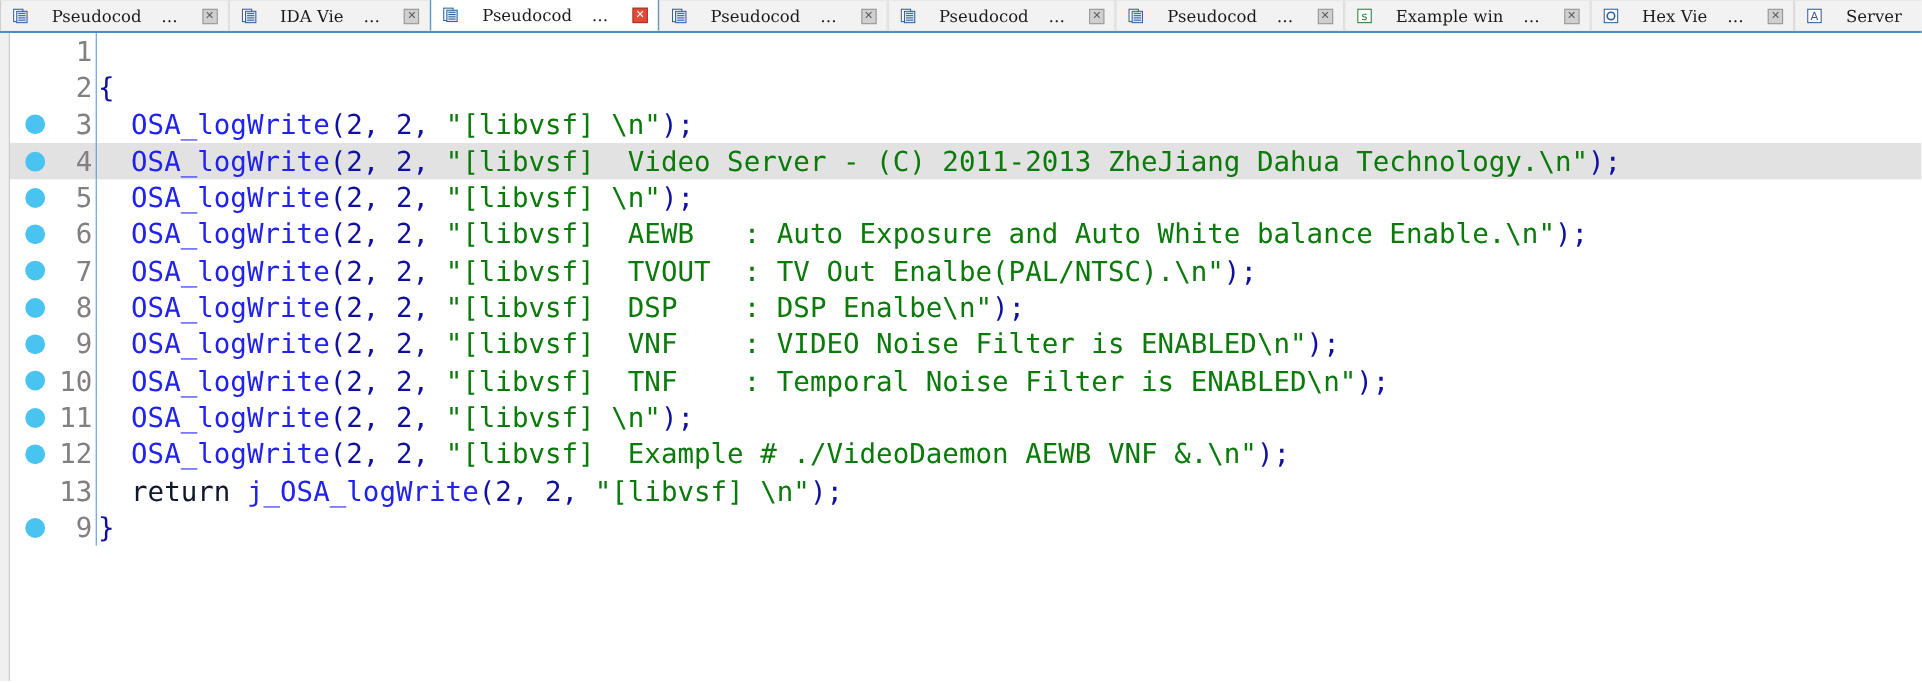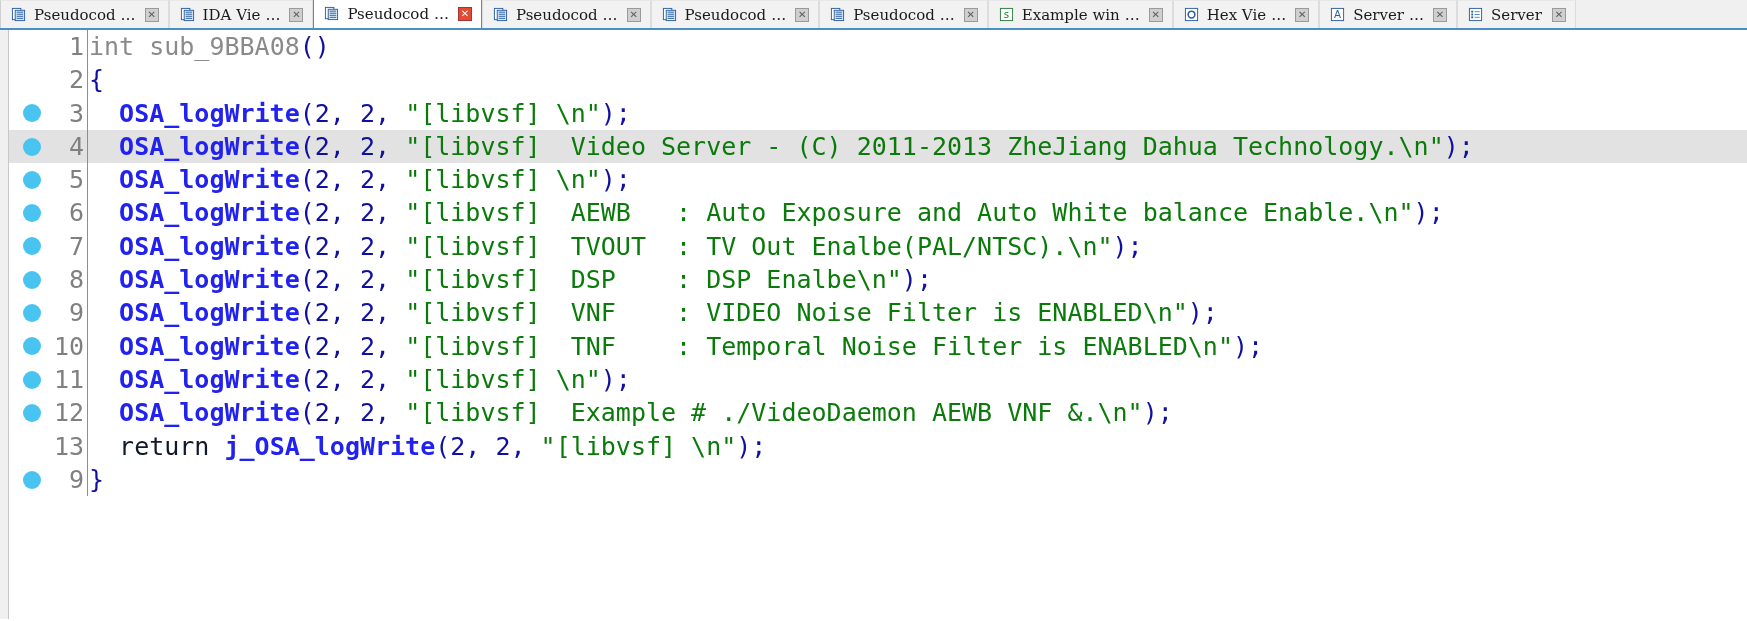--- a/index.html
+++ b/index.html
@@ -24,21 +24,21 @@
     display: flex;
     align-items: flex-end;
     overflow: hidden;
     box-sizing: border-box;
   }
   .tab {
     position: relative;
     height: 28px;
     display: flex;
     align-items: center;
-    gap: 8px;
+    gap: 21px;
     padding: 0 9px 0 10px;
     box-sizing: border-box;
     background: #f2f2f2;
     border-left: 1px solid #dcdcdc;
     border-right: 1px solid #dcdcdc;
     border-top: 1px solid #e8e8e8;
     flex: 0 0 auto;
     white-space: nowrap;
     cursor: default;
   }
@@ -153,21 +153,21 @@
   .txt {
     position: absolute;
     left: 80px; top: 0;
     height: 100%;
   }
 
   
   .k-type  { color: #8a8a8a; }           
   .k-fnname{ color: #8a8a8a; }           
   .k-punct { color: #1010a0; }           
-  .k-call  { color: #2222ee; font-weight: bold; }           
+  .k-call  { color: #2222ee; }           
   .k-num   { color: #1010a0; }           
   .k-str   { color: #0a7a0a; }           
   .k-kw    { color: #0f172a; }           
 
   
   #bottom-strip {
     position: absolute;
     left: 0; bottom: 0;
     width: 100%;
     height: 2px;
@@ -294,21 +294,21 @@
         <rect x="7" y="10.5" width="5.5" height="1" fill="#4b86c4"></rect>
       </svg>
       <span class="tab-label">Server</span>
       <div class="tclose">✕</div>
     </div>
   </div>
 
 <div id="code-area">
   <div id="left-rail"></div>
   <div id="code-scroll">
-      <div class="line"><div class="gutter">1</div><div class="vline"></div><div class="txt"><span class="k-type">int </span><span class="k-fnname">sub_9BBA08</span><span class="k-punct">()</span></div></div>
+      <div class="line"><div class="gutter">1</div><div class="vline"></div></div>
       <div class="line"><div class="gutter">2</div><div class="vline"></div><div class="txt"><span class="k-punct">{</span></div></div>
       <div class="line"><div class="dot"></div><div class="gutter">3</div><div class="vline"></div><div class="txt"><span class="k-punct">  </span><span class="k-call">OSA_logWrite</span><span class="k-punct">(</span><span class="k-num">2</span><span class="k-punct">, </span><span class="k-num">2</span><span class="k-punct">, </span><span class="k-str">"[libvsf] \n"</span><span class="k-punct">);</span></div></div>
       <div class="line hl"><div class="dot"></div><div class="gutter">4</div><div class="vline"></div><div class="txt"><span class="k-punct">  </span><span class="k-call">OSA_logWrite</span><span class="k-punct">(</span><span class="k-num">2</span><span class="k-punct">, </span><span class="k-num">2</span><span class="k-punct">, </span><span class="k-str">"[libvsf]  Video Server - (C) 2011-2013 ZheJiang Dahua Technology.\n"</span><span class="k-punct">);</span></div></div>
       <div class="line"><div class="dot"></div><div class="gutter">5</div><div class="vline"></div><div class="txt"><span class="k-punct">  </span><span class="k-call">OSA_logWrite</span><span class="k-punct">(</span><span class="k-num">2</span><span class="k-punct">, </span><span class="k-num">2</span><span class="k-punct">, </span><span class="k-str">"[libvsf] \n"</span><span class="k-punct">);</span></div></div>
       <div class="line"><div class="dot"></div><div class="gutter">6</div><div class="vline"></div><div class="txt"><span class="k-punct">  </span><span class="k-call">OSA_logWrite</span><span class="k-punct">(</span><span class="k-num">2</span><span class="k-punct">, </span><span class="k-num">2</span><span class="k-punct">, </span><span class="k-str">"[libvsf]  AEWB   : Auto Exposure and Auto White balance Enable.\n"</span><span class="k-punct">);</span></div></div>
       <div class="line"><div class="dot"></div><div class="gutter">7</div><div class="vline"></div><div class="txt"><span class="k-punct">  </span><span class="k-call">OSA_logWrite</span><span class="k-punct">(</span><span class="k-num">2</span><span class="k-punct">, </span><span class="k-num">2</span><span class="k-punct">, </span><span class="k-str">"[libvsf]  TVOUT  : TV Out Enalbe(PAL/NTSC).\n"</span><span class="k-punct">);</span></div></div>
       <div class="line"><div class="dot"></div><div class="gutter">8</div><div class="vline"></div><div class="txt"><span class="k-punct">  </span><span class="k-call">OSA_logWrite</span><span class="k-punct">(</span><span class="k-num">2</span><span class="k-punct">, </span><span class="k-num">2</span><span class="k-punct">, </span><span class="k-str">"[libvsf]  DSP    : DSP Enalbe\n"</span><span class="k-punct">);</span></div></div>
       <div class="line"><div class="dot"></div><div class="gutter">9</div><div class="vline"></div><div class="txt"><span class="k-punct">  </span><span class="k-call">OSA_logWrite</span><span class="k-punct">(</span><span class="k-num">2</span><span class="k-punct">, </span><span class="k-num">2</span><span class="k-punct">, </span><span class="k-str">"[libvsf]  VNF    : VIDEO Noise Filter is ENABLED\n"</span><span class="k-punct">);</span></div></div>
       <div class="line"><div class="dot"></div><div class="gutter">10</div><div class="vline"></div><div class="txt"><span class="k-punct">  </span><span class="k-call">OSA_logWrite</span><span class="k-punct">(</span><span class="k-num">2</span><span class="k-punct">, </span><span class="k-num">2</span><span class="k-punct">, </span><span class="k-str">"[libvsf]  TNF    : Temporal Noise Filter is ENABLED\n"</span><span class="k-punct">);</span></div></div>
       <div class="line"><div class="dot"></div><div class="gutter">11</div><div class="vline"></div><div class="txt"><span class="k-punct">  </span><span class="k-call">OSA_logWrite</span><span class="k-punct">(</span><span class="k-num">2</span><span class="k-punct">, </span><span class="k-num">2</span><span class="k-punct">, </span><span class="k-str">"[libvsf] \n"</span><span class="k-punct">);</span></div></div>

